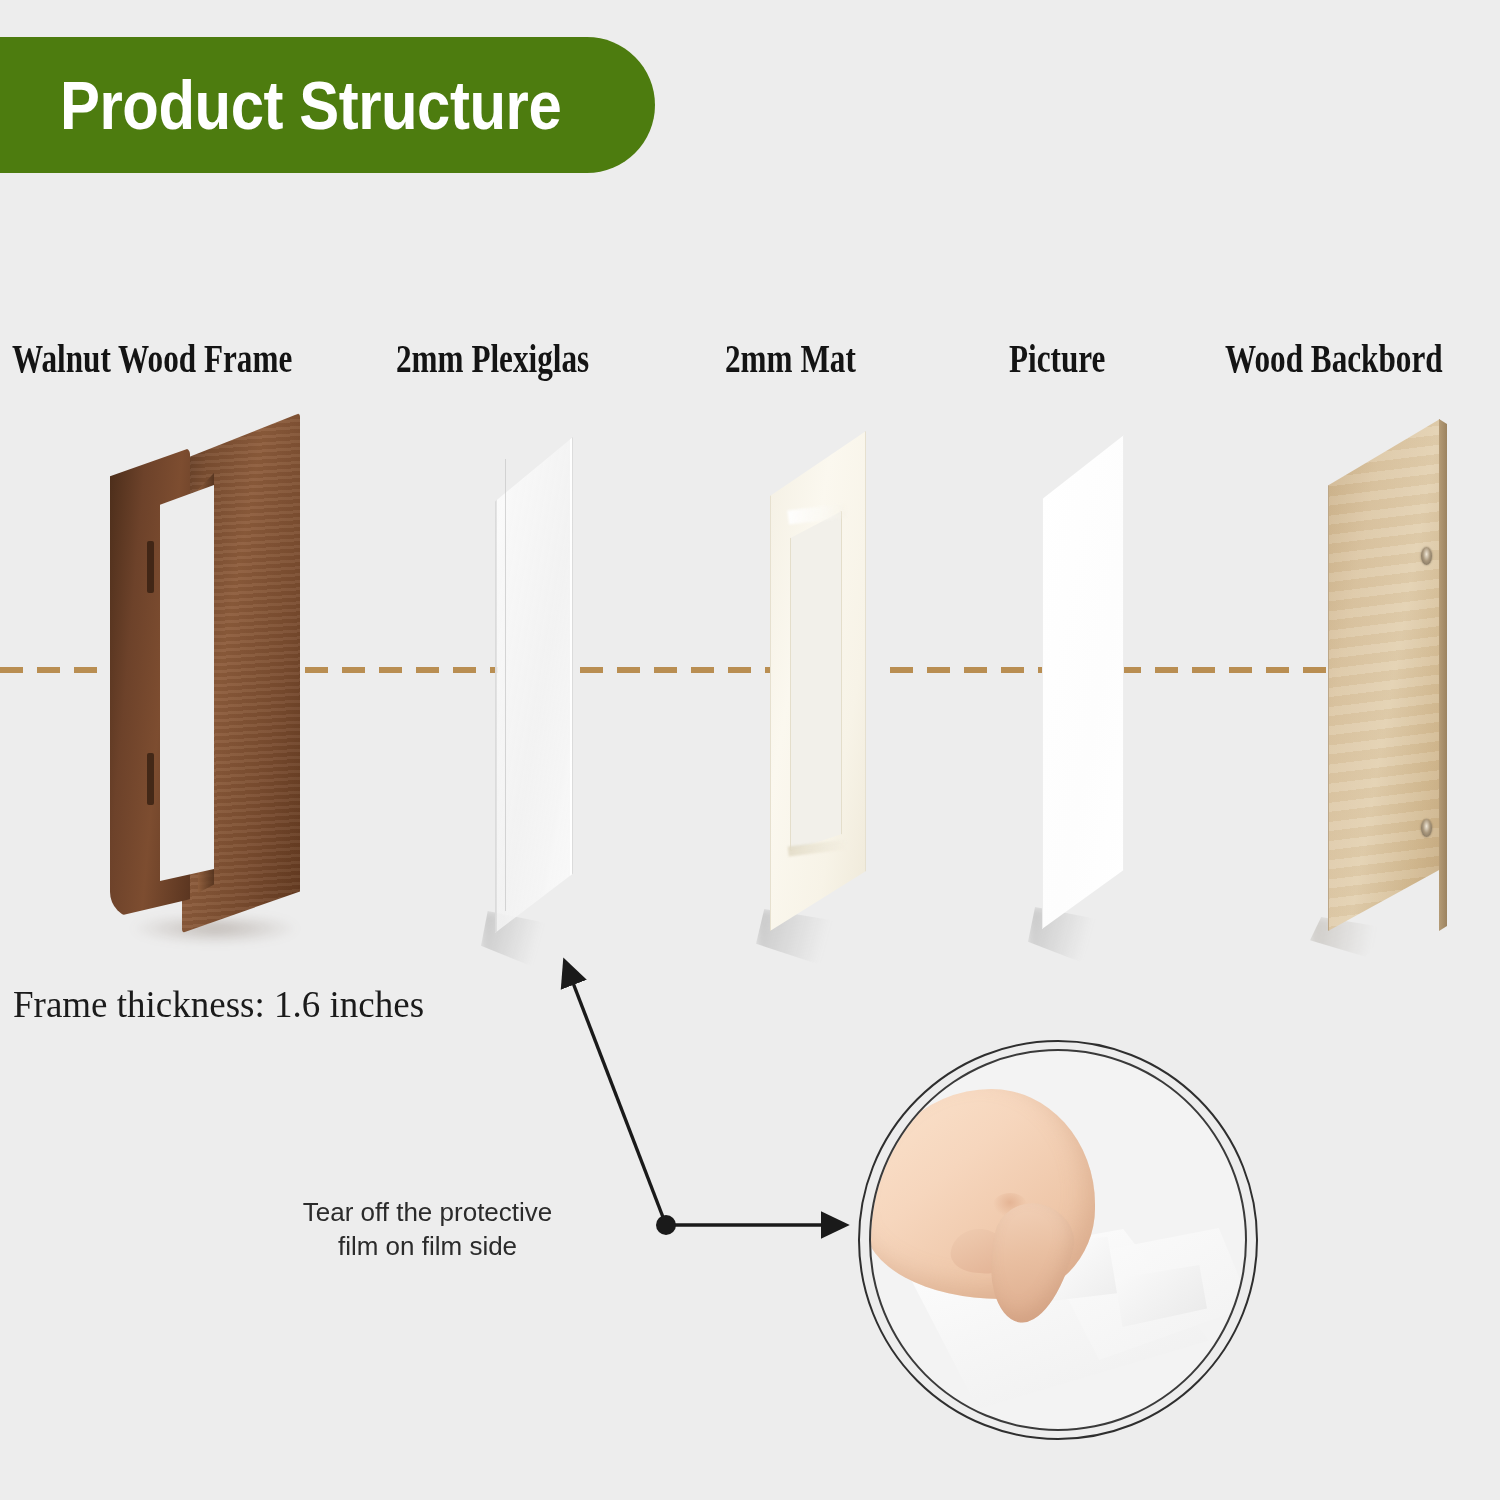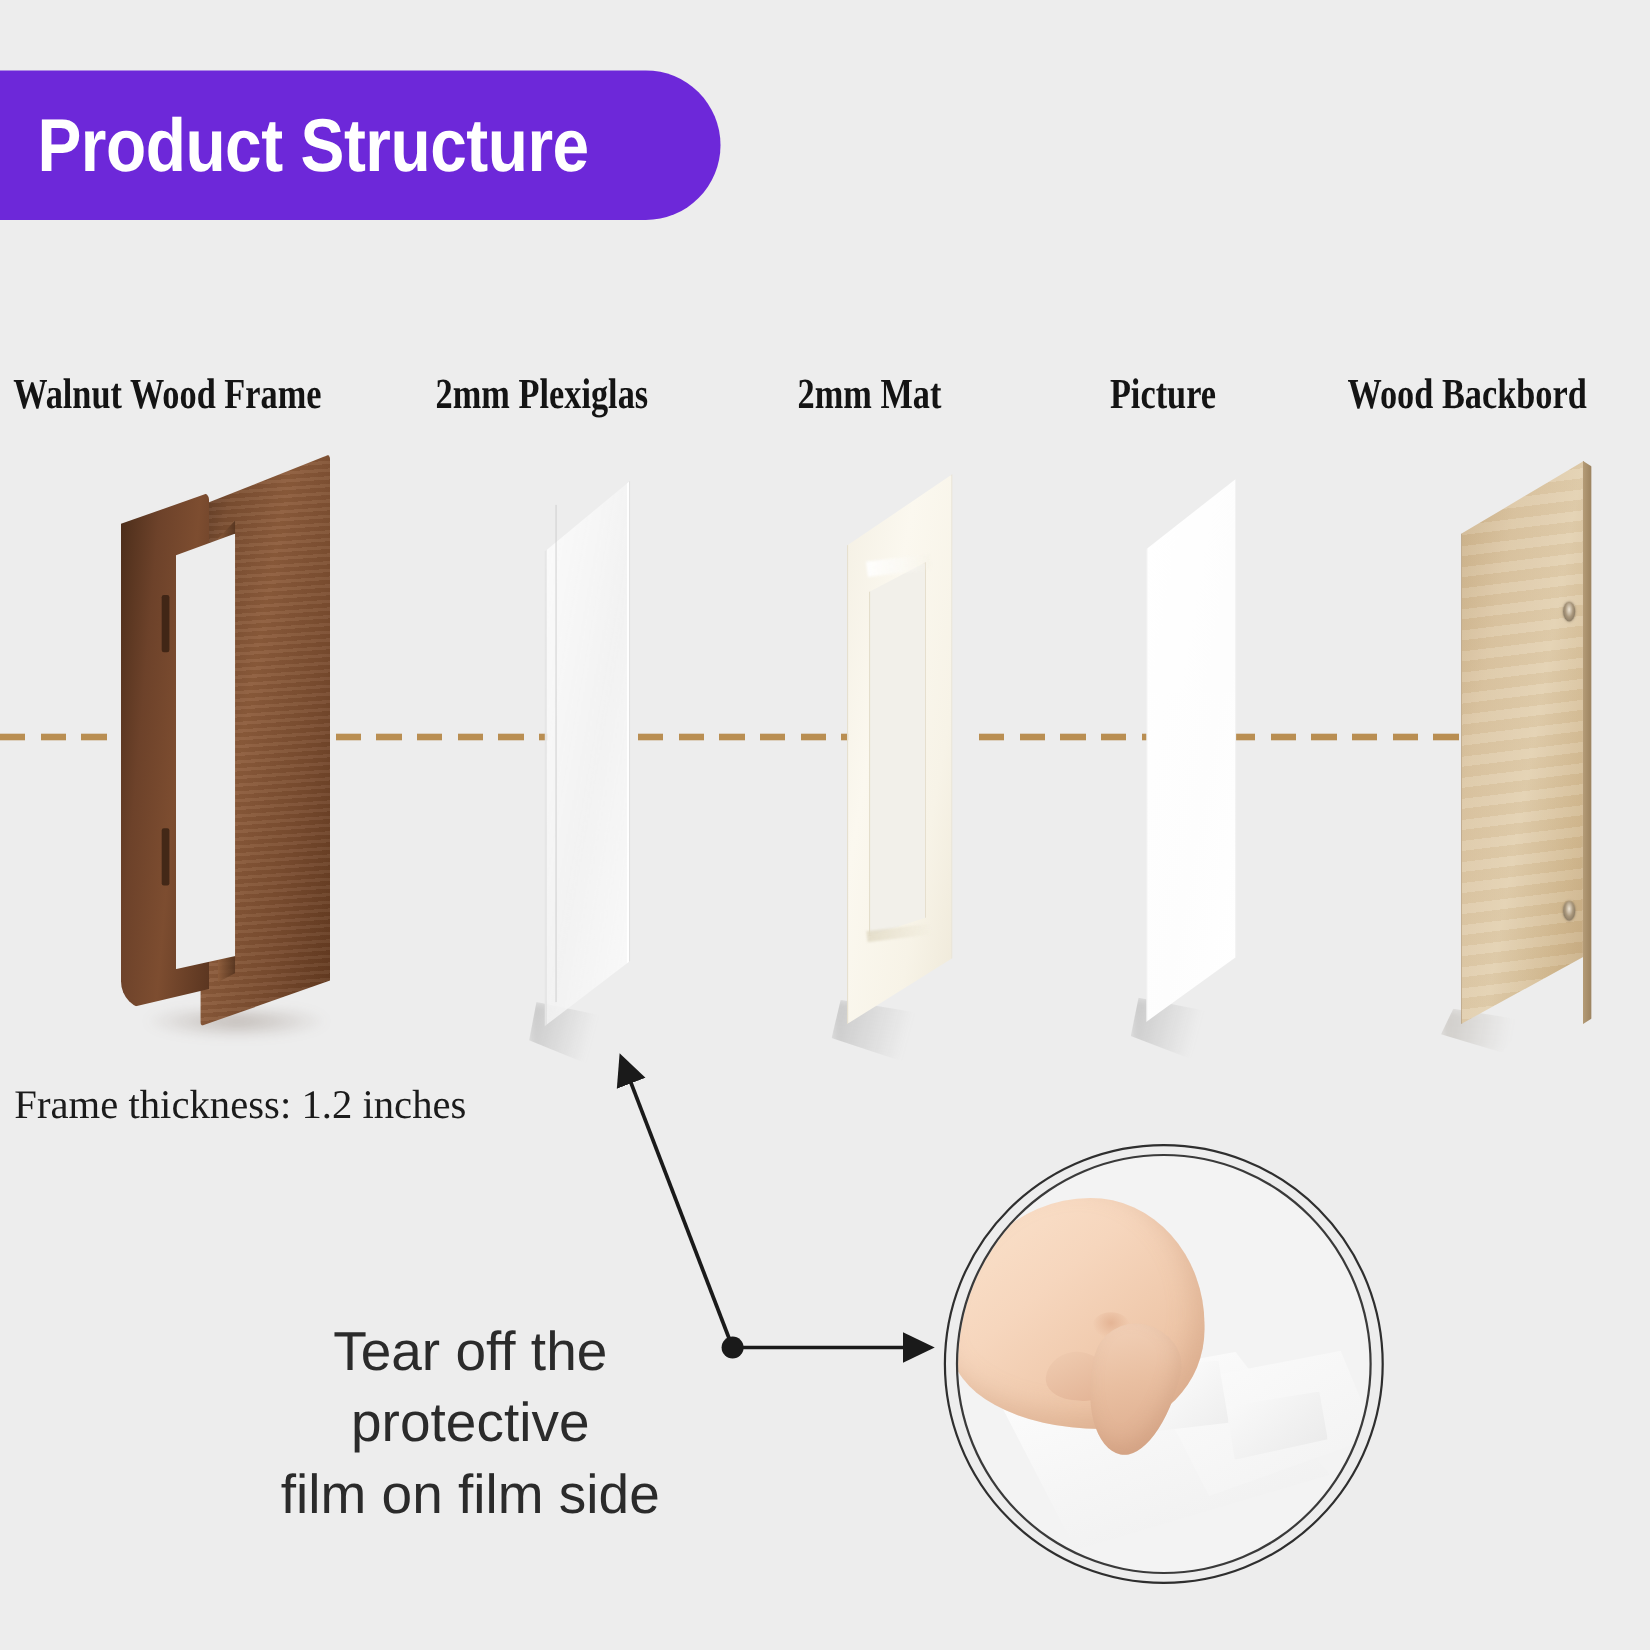--- a/index.html
+++ b/index.html
@@ -6,24 +6,24 @@
   html,body{ background:#ededed; }
   body{
     width:1500px; height:1500px; position:relative; overflow:hidden;
     font-family:"Liberation Serif", serif;
     background:#ededed;
     -webkit-font-smoothing:antialiased;
   }
 
   
   .banner{
-    position:absolute; left:0; top:64px; width:655px; height:136px;
-    background:#6d28d9;
+    position:absolute; left:0; top:37px; width:655px; height:136px;
+    background:#4d7c0f;
     border-top-right-radius:68px; border-bottom-right-radius:68px;
-    display:flex; align-items:center;
+    display:flex; align-items:center;justify-content:center;
   }
   .banner-title{
     color:#ffffff;
     font-family:"Liberation Sans", sans-serif;
     font-weight:700; font-size:68px; letter-spacing:-0.5px;
     margin-left:34px;
     transform:scaleX(0.88); transform-origin:left center;
     white-space:nowrap;
   }
 
@@ -197,21 +197,21 @@
     position:absolute; left:13px; top:983px;
     font-family:"Liberation Serif", serif;
     font-size:37px; color:#1b1b1b; white-space:nowrap;
   }
 
   
   .callout-text{
     position:absolute; left:200px; top:1196px; width:455px;
     text-align:center; line-height:1.30;
     font-family:"Liberation Sans", sans-serif;
-    font-size:50px; color:#2b2b2b;
+    font-size:26px; color:#2b2b2b;
   }
   .connector{ position:absolute; left:0; top:0; width:1500px; height:1500px; pointer-events:none; }
 
   
   .inset{
     position:absolute; left:858px; top:1040px; width:400px; height:400px;
   }
   .ring-outer{
     position:absolute; inset:0; border:2px solid #2e2e2e; border-radius:50%;
   }
@@ -327,21 +327,21 @@
 
   <div class="sheet back">
     <div class="back-shadow"></div>
     <div class="sheet-body"></div>
     <div class="sheet-edge"></div>
     <div class="back-screw s1"></div>
     <div class="back-screw s2"></div>
   </div>
 </div>
 
-<div class="thickness">Frame thickness: 1.2 inches</div>
+<div class="thickness">Frame thickness: 1.6 inches</div>
 
 <svg class="connector" viewBox="0 0 1500 1500" xmlns="http://www.w3.org/2000/svg">
   <defs>
     <marker id="ah" markerWidth="9" markerHeight="9" refX="7.2" refY="4.5" orient="auto">
       <path d="M0,0.4 L8.6,4.5 L0,8.6 Z" fill="#1a1a1a"></path>
     </marker>
   </defs>
   <line x1="666" y1="1225" x2="565" y2="962" stroke="#1a1a1a" stroke-width="3.4" marker-end="url(#ah)"></line>
   <line x1="672" y1="1225" x2="845" y2="1225" stroke="#1a1a1a" stroke-width="3.4" marker-end="url(#ah)"></line>
   <circle cx="666" cy="1225" r="10" fill="#1a1a1a"></circle>

